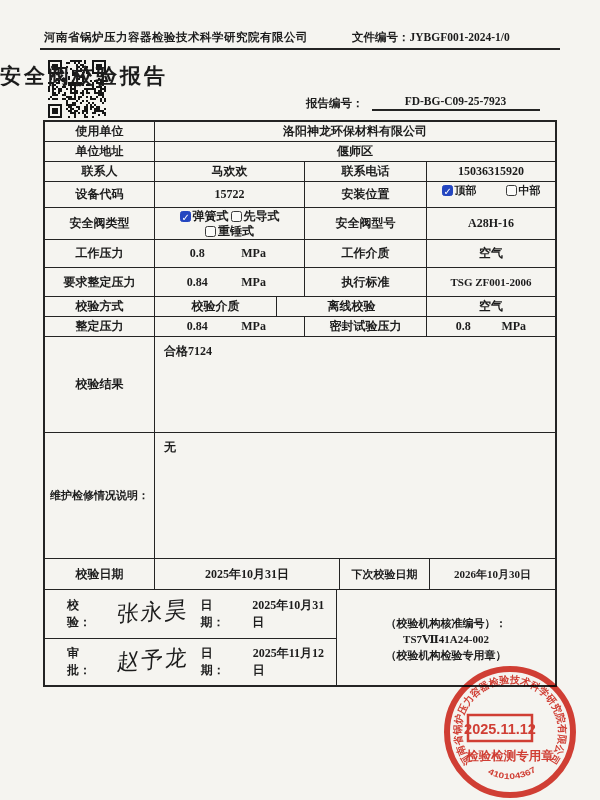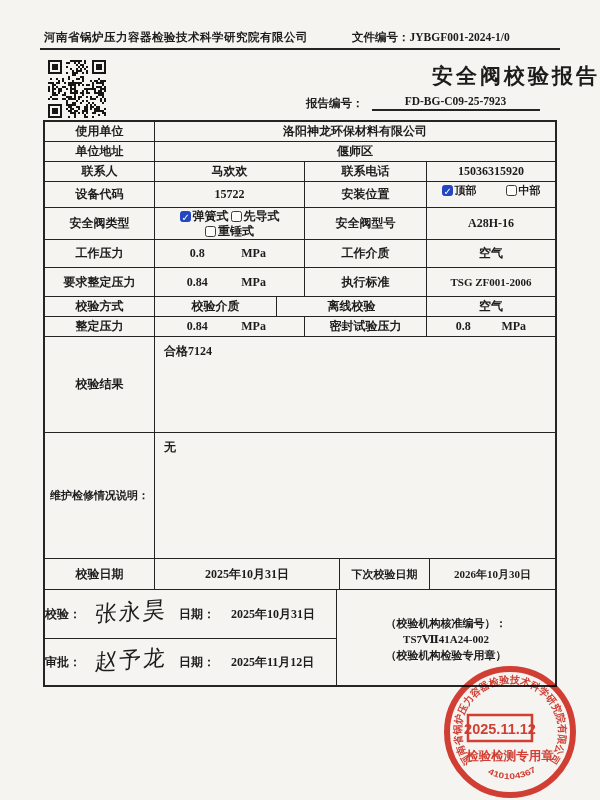--- a/index.html
+++ b/index.html
@@ -13,22 +13,22 @@
   }
   .page { position:absolute; inset:0; }
 
   
   .hdr-org { position:absolute; left:44px; top:30px; font-size:11.5px; font-weight:bold; letter-spacing:0.5px; }
   .hdr-doc { position:absolute; left:352px; top:30px; font-size:11.5px; font-weight:bold;text-align:center; }
   .hdr-rule { position:absolute; left:40px; top:48px; width:520px; height:2px; background:#242424; }
 
   .qr { position:absolute; left:48px; top:60px; width:58px; height:58px; }
 
-  .title { position:absolute; left:0; right:0; top:62px; text-align:right;
-           font-size:21px; font-weight:bold; letter-spacing:3px;padding-left:26px; }
+  .title { position:absolute; left:0; right:0; top:62px; text-align:left;
+           font-size:21px; font-weight:bold; letter-spacing:3px; }
 
   .repno { position:absolute; left:306px; top:95px; display:flex; align-items:flex-end; font-size:11.5px; font-weight:bold; }
   .repno-label { margin-right:8px; }
   .repno-value { display:inline-block; width:168px; text-align:center;
                  border-bottom:2px solid #242424; padding-bottom:2px; }
 
   
   .tbl { position:absolute; left:43px; top:120px; width:514px; border:2px solid #242424; background:transparent; }
   .row { display:flex; border-bottom:1.5px solid #242424; }
   .row:last-child { border-bottom:none; }
@@ -57,21 +57,21 @@
   .opt { display:inline-flex; align-items:center; margin:0 1px; }
   .cb { display:inline-block; width:11px; height:11px; border:1.5px solid #3a3a3a;
         border-radius:2.5px; margin-right:2px; position:relative; background:#fbfbf9; }
   .cb.on { background:#2446c0; border-color:#2446c0; }
   .cb.on::after { content:"✓"; position:absolute; left:1px; top:-2px;
                   color:#fff; font-size:10px; font-weight:bold;
                   font-family:"DejaVu Sans",sans-serif; }
 
   
   .sigl { width:292px; flex:none; border-right:1.5px solid #242424; }
-  .sigrow { display:flex; align-items:center; }
+  .sigrow { display:flex; align-items:center; padding-left:22px; }
   .sigrow1 { height:49px; border-bottom:1.5px solid #242424; }
   .sigrow2 { height:46px; }
   .slab { font-size:12px; font-weight:bold; }
   .sig { display:inline-block; font-size:22px; width:88px; text-align:center;
          transform:rotate(-4deg) skewX(-8deg); margin:0 4px 4px 6px; letter-spacing:2px; }
   .sdate { font-size:12px; font-weight:bold; margin-left:16px; }
   .sigr { flex:1; padding-top:25px; text-align:center; font-size:11px;
           font-weight:bold; line-height:16px; }
 
   

